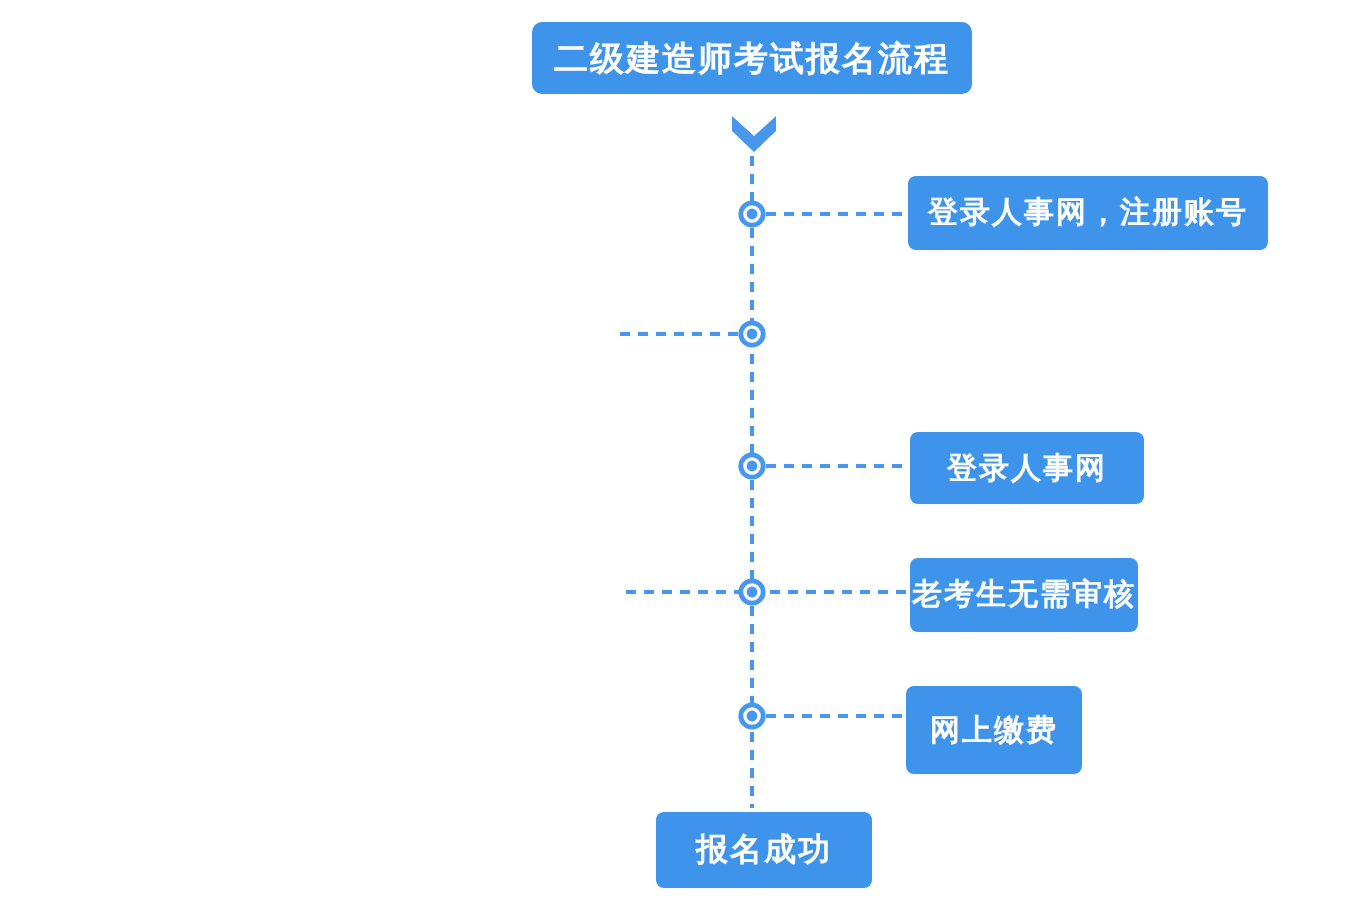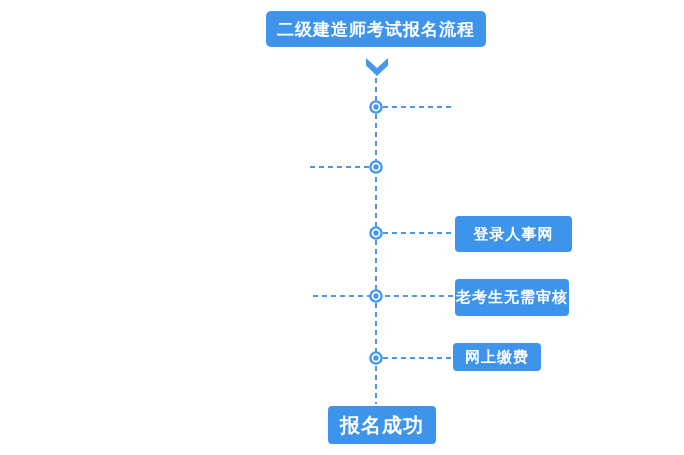--- a/index.html
+++ b/index.html
@@ -31,22 +31,22 @@
     letter-spacing:1px;
     box-sizing:border-box;
     white-space:nowrap;
   }
   .box-title   {left:266px;top:11px; width:220px;height:36px;font-size:17px;border-radius:5px;}
   .box-login   {left:454px;top:88px; width:180px;height:37px;}
   .box-upload  {left:134px;top:170px;width:250px;height:38px;}
   .box-qualify {left:455px;top:216px;width:117px;height:36px;}
   .box-newexam {left:192px;top:279px;width:121px;height:37px;}
   .box-oldexam {left:455px;top:279px;width:114px;height:37px;}
-  .box-payment {left:453px;top:343px;width:88px; height:28px;}
-  .box-success {left:328px;top:406px;width:108px;height:38px;font-size:20px;}
+  .box-payment {left:453px;top:343px;width:88px; height:44px;}
+  .box-success {left:328px;top:406px;width:108px;height:38px;font-size:16px;}
 </style>
 </head>
 <body>
 
 <div class="canvas">
 
   <svg class="connectors" viewBox="0 0 684 455">
 
     <polygon class="chevron" points="366,58 377,68 388,58 388,65.5 377,76 366,65.5"></polygon>
 
@@ -75,20 +75,21 @@
       <circle class="node-dot" cx="376" cy="296" r="2.7"></circle>
     </g>
     <g>
       <circle class="node-outer" cx="376" cy="358" r="5.6"></circle>
       <circle class="node-dot" cx="376" cy="358" r="2.7"></circle>
     </g>
   </svg>
 
   <div class="box box-title">二级建造师考试报名流程</div>
 
+  <div class="box box-login">登录人事网，注册账号</div>
 
 
   <div class="box box-qualify">登录人事网</div>
 
 
   <div class="box box-oldexam">老考生无需审核</div>
 
   <div class="box box-payment">网上缴费</div>
 
   <div class="box box-success">报名成功</div>

